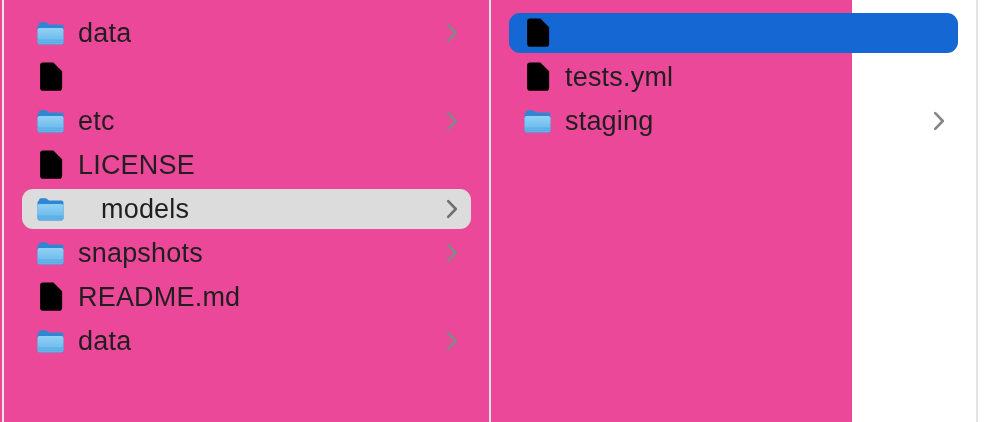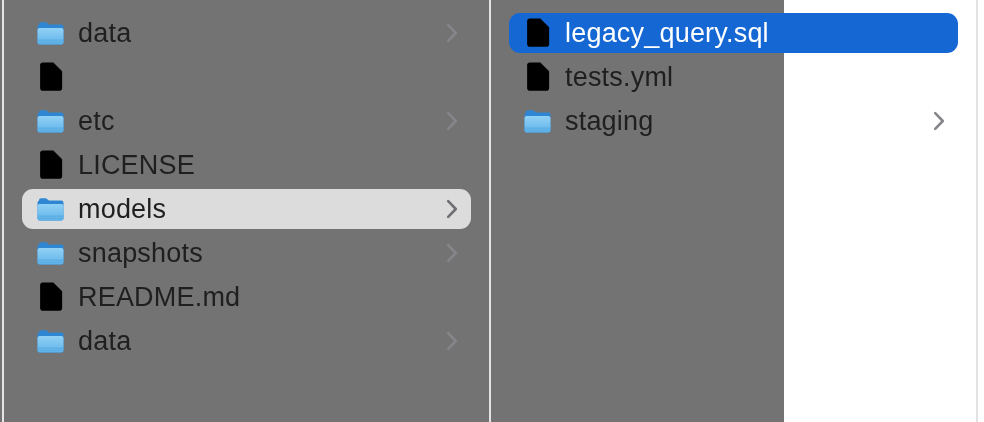--- a/index.html
+++ b/index.html
@@ -10,23 +10,23 @@
   body {
     width: 984px;
     height: 422px;
     font-family: "Liberation Sans", "DejaVu Sans", sans-serif;
     font-size: 27px;
     color: #1f1f1f;
     overflow: hidden;
   }
   .finder {
     position: relative;
-    width: 784px;
+    width: 852px;
     height: 422px;
-    background: #737373;
+    background: #ec4899;
   }
   .edge-line {
     position: absolute;
     left: 2px;
     top: 0;
     bottom: 0;
     width: 2px;
     background: #e5e5e5;
   }
   .columns {
@@ -48,21 +48,21 @@
     height: 44px;
     padding: 2px 18px;
   }
   .row-inner {
     height: 40px;
     border-radius: 11px;
     display: flex;
     align-items: center;
     padding: 0 12px 0 14px;
   }
-  .row-inner.sel-inactive { background: #dcdcdc; }
+  .row-inner.sel-inactive { background: #dcdcdc; gap: 23px; }
   .row-inner.sel-active  { background: #1568d4; }
   .sel-active .label { color: #ffffff; }
   .icon {
     width: 29px;
     height: 34px;
     display: flex;
     align-items: center;
     justify-content: center;
     flex: 0 0 29px;
   }
@@ -234,21 +234,20 @@
 
     <div class="column">
 
       <div class="row">
         <div class="row-inner sel-active">
           <span class="icon">
               <svg class="doc">
                 <use href="#sym-doc"></use>
               </svg>
             </span>
-          <span class="label">legacy_query.sql</span>
         </div>
       </div>
 
       <div class="row">
         <div class="row-inner">
           <span class="icon">
               <svg class="doc">
                 <use href="#sym-doc"></use>
               </svg>
             </span>

